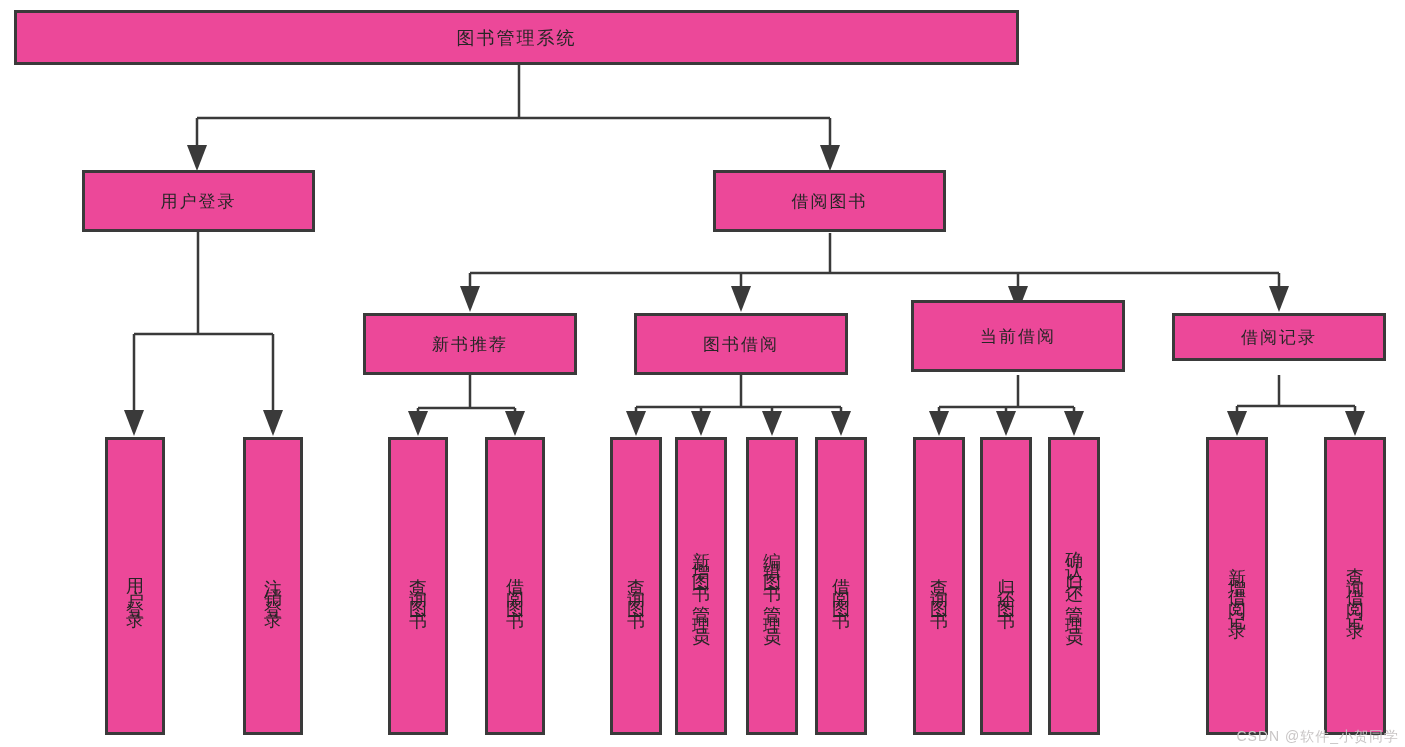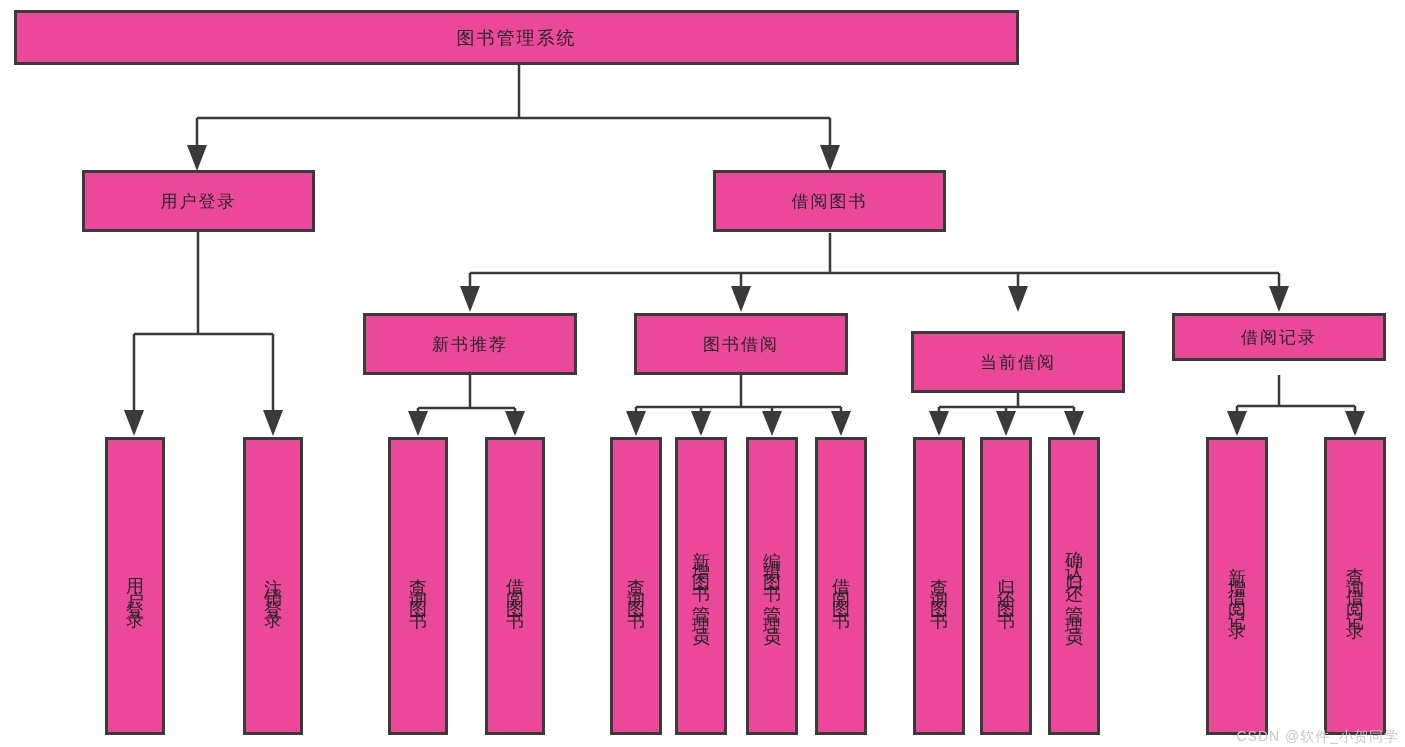--- a/index.html
+++ b/index.html
@@ -118,21 +118,21 @@
   <div class="box" style="left:713px;top:170px;width:233px;height:62px">
     <span class="label">借阅图书</span>
   </div>
 
   <div class="box" style="left:634px;top:313px;width:214px;height:62px">
     <span class="label">图书借阅</span>
   </div>
   <div class="box" style="left:363px;top:313px;width:214px;height:62px">
     <span class="label">新书推荐</span>
   </div>
-  <div class="box" style="left:911px;top:331px;width:214px;height:62px">
+  <div class="box" style="left:911px;top:300px;width:214px;height:72px">
     <span class="label">当前借阅</span>
   </div>
   <div class="box" style="left:1172px;top:313px;width:214px;height:48px">
     <span class="label">借阅记录</span>
   </div>
 
   <div class="box vbox" style="left:105px;top:437px;width:60px;height:298px">
     <span class="vlabel">用户登录</span>
   </div>
   <div class="box vbox" style="left:243px;top:437px;width:60px;height:298px">

